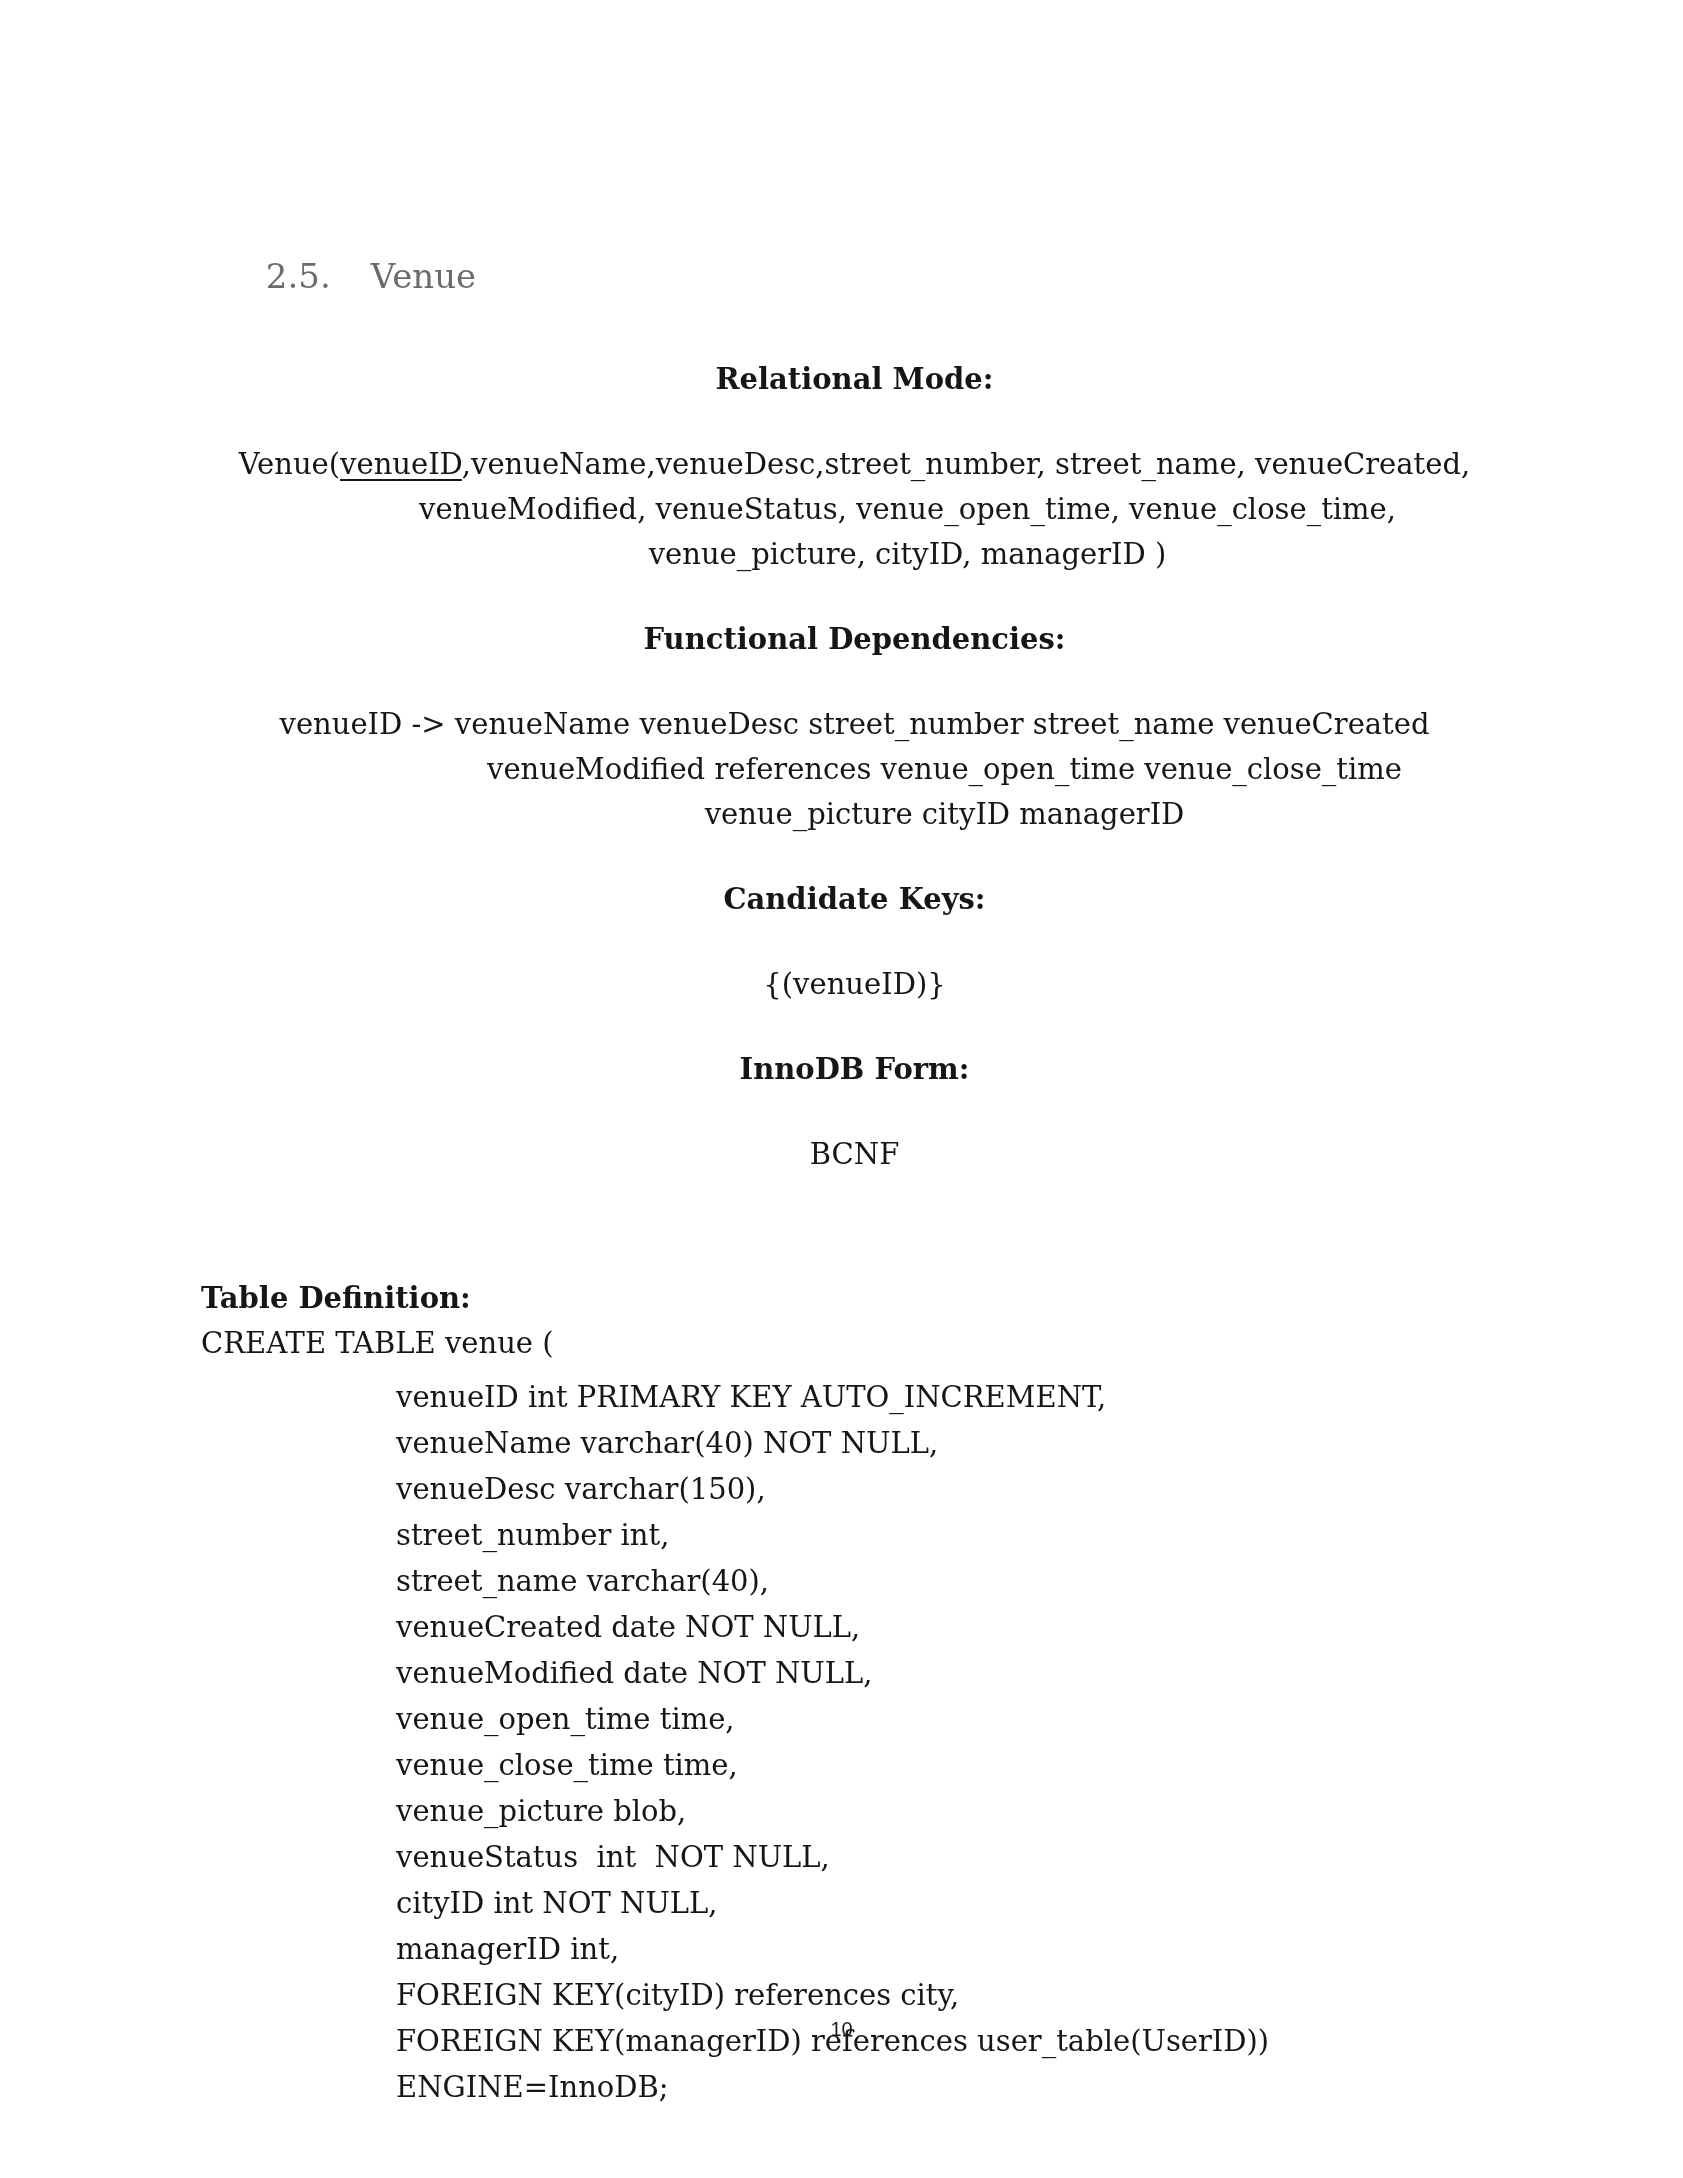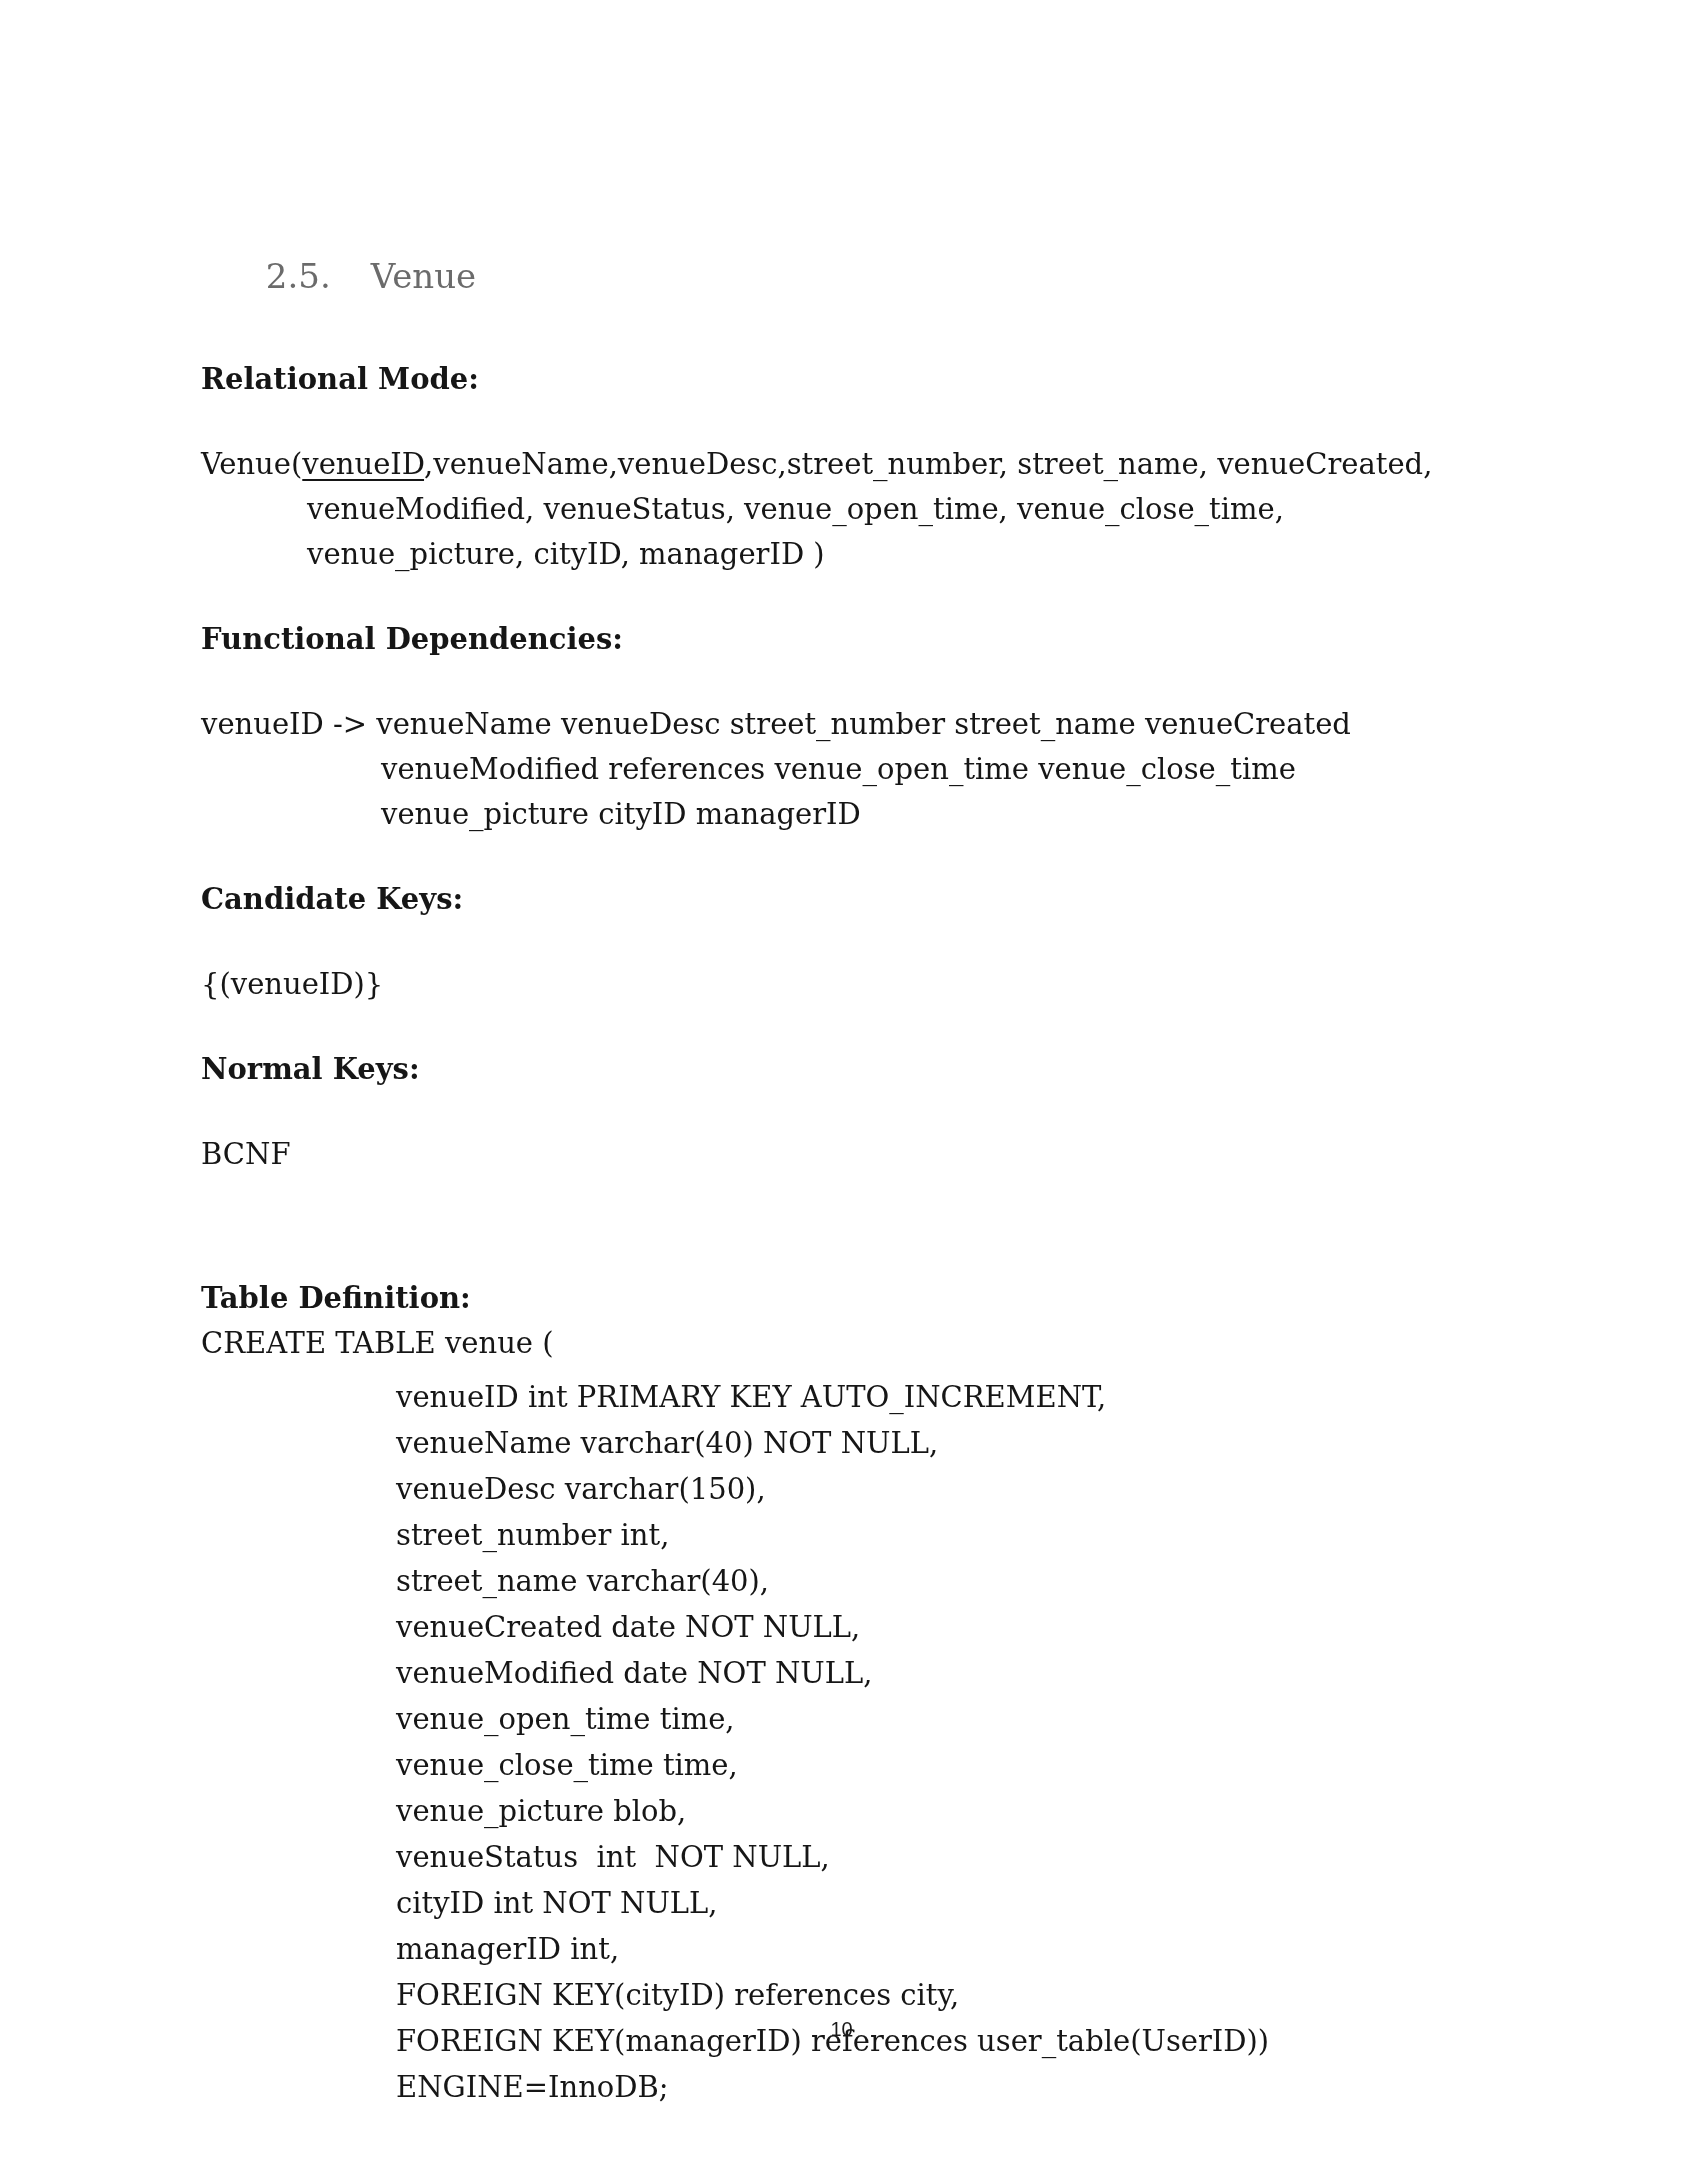--- a/index.html
+++ b/index.html
@@ -20,21 +20,21 @@
     font-size: 29px;
     line-height: 45px;
   }
   .sec-heading {
     font-size: 34px;
     line-height: 54px;
     color: #6b6b6b;
     white-space: pre-wrap;
   }
   .sec-num { display: inline-block; margin-right: 40px; }
-  .block { margin-bottom: 40px; }
+  .block { margin-bottom: 40px; text-align: center; }
   .block-tight { margin-bottom: 0; }
   .bcnf-block { margin-bottom: 99px; }
   .bold-heading { font-weight: bold; }
   .line { white-space: pre-wrap; }
   .rel-cont { padding-left: 106px; }
   .fd-cont { padding-left: 180px; }
   .key-underline { text-decoration: underline; text-underline-offset: 5px; }
   .cols {
     padding-left: 195px;
     line-height: 46px;
@@ -85,21 +85,21 @@
 
     <div class="block">
       <div class="line bold-heading">Candidate Keys:</div>
     </div>
 
     <div class="block">
       <div class="line">{(venueID)}</div>
     </div>
 
     <div class="block">
-      <div class="line bold-heading">Normal Keys:</div>
+      <div class="line bold-heading">InnoDB Form:</div>
     </div>
 
     <div class="block bcnf-block">
       <div class="line">BCNF</div>
     </div>
 
     <div class="block-tight">
       <div class="line bold-heading">Table Definition:</div>
       <div class="line">CREATE TABLE venue (</div>
       <div class="cols"><div class="line">venueID int PRIMARY KEY AUTO_INCREMENT,</div><div class="line">venueName varchar(40) NOT NULL,</div><div class="line">venueDesc varchar(150),</div><div class="line">street_number int,</div><div class="line">street_name varchar(40),</div><div class="line">venueCreated date NOT NULL,</div><div class="line">venueModified date NOT NULL,</div><div class="line">venue_open_time time,</div><div class="line">venue_close_time time,</div><div class="line">venue_picture blob,</div><div class="line">venueStatus  int  NOT NULL,</div><div class="line">cityID int NOT NULL,</div><div class="line">managerID int,</div><div class="line">FOREIGN KEY(cityID) references city,</div><div class="line">FOREIGN KEY(managerID) references user_table(UserID))</div><div class="line">ENGINE=InnoDB;</div></div>

